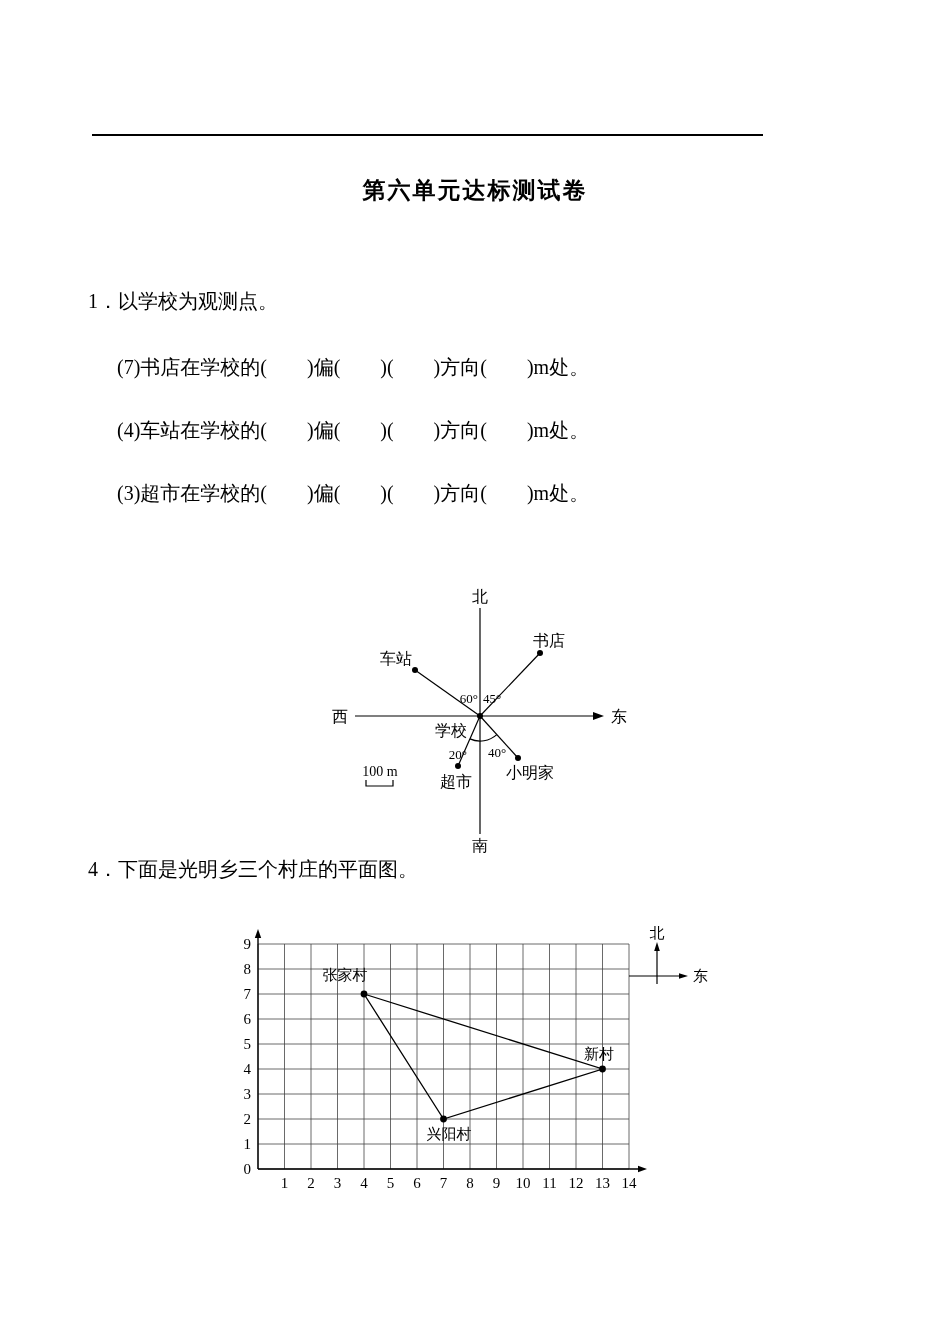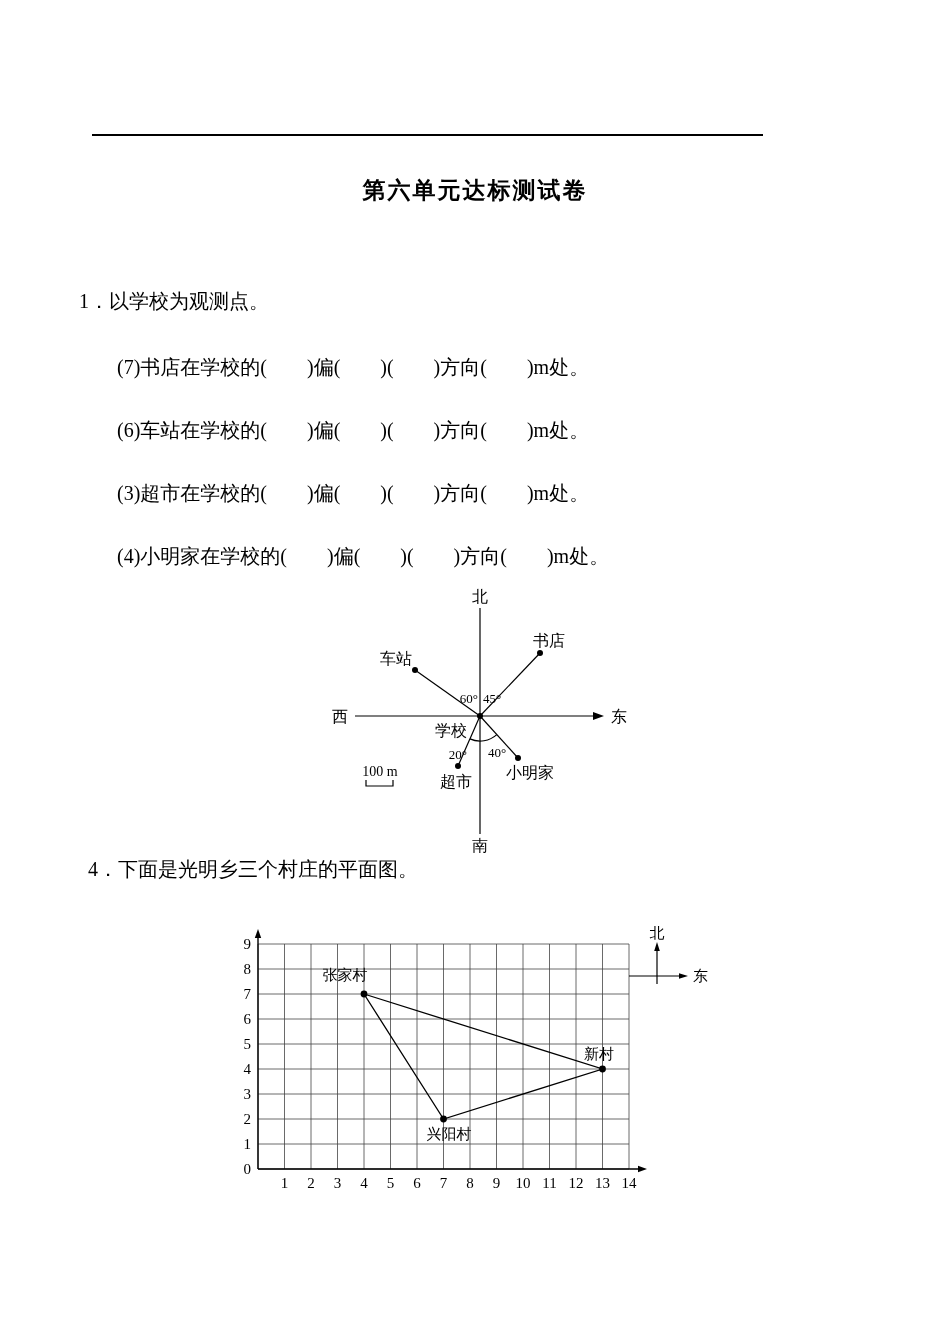--- a/index.html
+++ b/index.html
@@ -27,26 +27,25 @@
 </head>
 <body>
 
 <div class="page">
 
   <div class="abs rule" style="left:92px; top:86px; width:766px;"></div>
 
   <div class="abs title" style="left:0; top:127px;">第六单元达标测试卷</div>
 
 
-  <div class="abs text" style="left:79px; top:240px;text-align:center;">1．以学校为观测点。</div>
+  <div class="abs text" style="left:88px; top:240px;text-align:center;">1．以学校为观测点。</div>
 
   <div class="abs text" style="left:117px; top:306px;">(7)书店在学校的(　　)偏(　　)(　　)方向(　　)m处。</div>
-  <div class="abs text" style="left:117px; top:369px;">(6)车站在学校的(　　)偏(　　)(　　)方向(　　)m处。</div>
+  <div class="abs text" style="left:117px; top:369px;">(4)车站在学校的(　　)偏(　　)(　　)方向(　　)m处。</div>
   <div class="abs text" style="left:117px; top:432px;">(3)超市在学校的(　　)偏(　　)(　　)方向(　　)m处。</div>
-  <div class="abs text" style="left:117px; top:495px;">(4)小明家在学校的(　　)偏(　　)(　　)方向(　　)m处。</div>
 
   <svg class="abs" style="left:300px; top:538px;" width="360" height="272" viewBox="0 0 360 272">
     <g stroke="#000" stroke-width="1.2" fill="none">
       <line x1="180" y1="22" x2="180" y2="248"></line>
       <line x1="55" y1="130" x2="296" y2="130"></line>
       <line x1="180" y1="130" x2="240" y2="67"></line>
       <line x1="180" y1="130" x2="115" y2="84"></line>
       <line x1="180" y1="130" x2="158" y2="180"></line>
       <line x1="180" y1="130" x2="218" y2="172"></line>
       <path d="M169.9 152.9 A25 25 0 0 0 196.8 148.6"></path>

